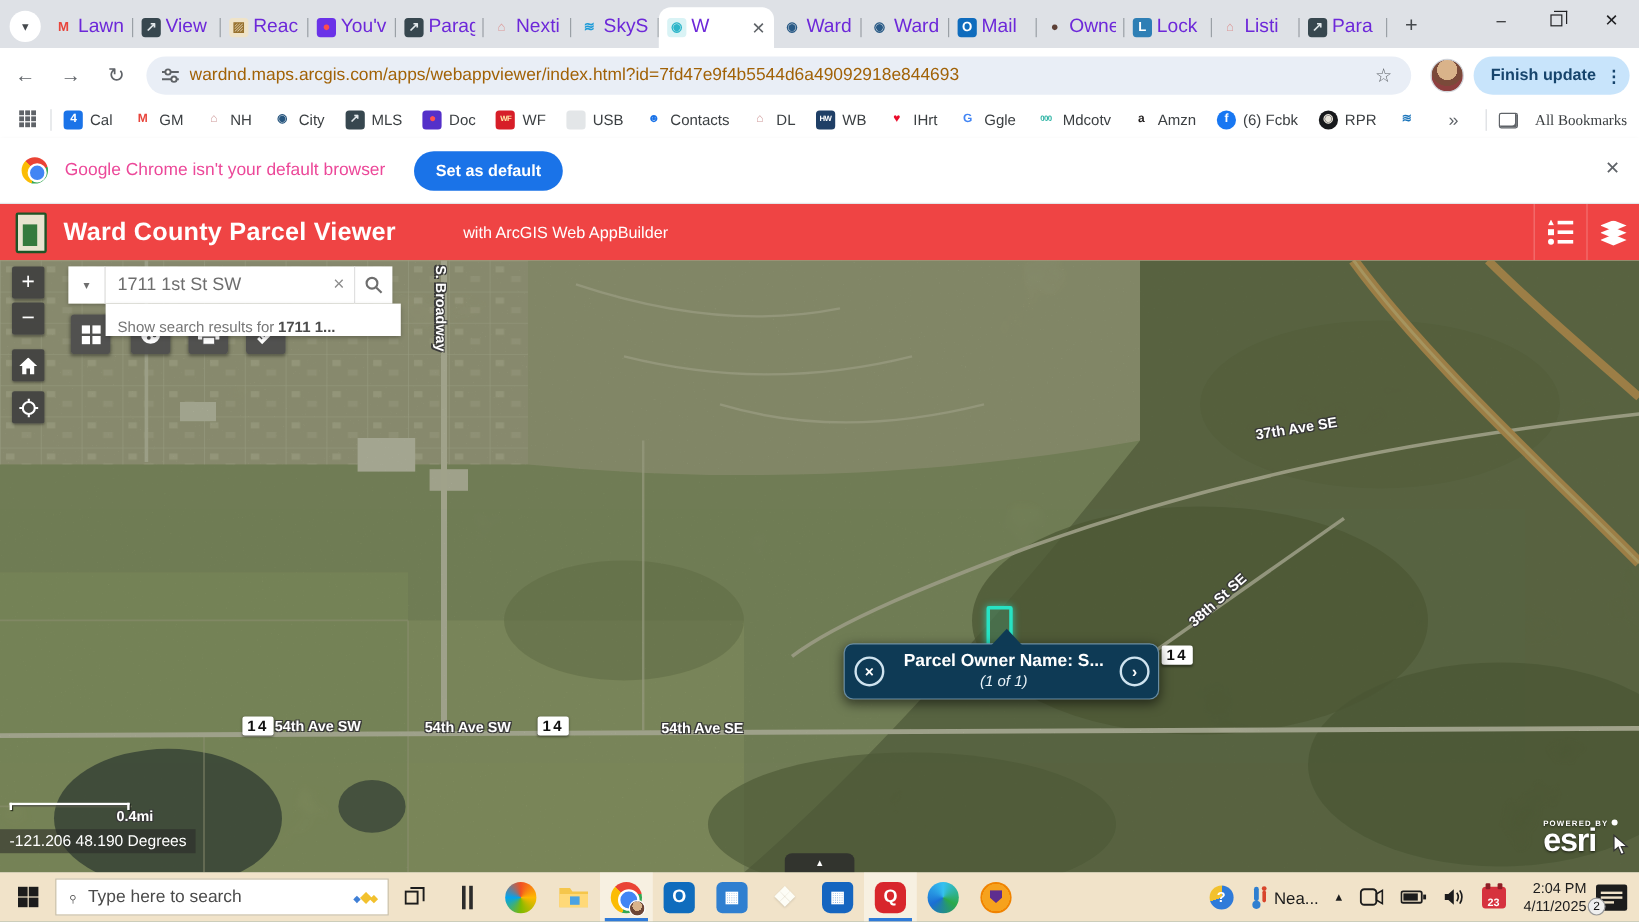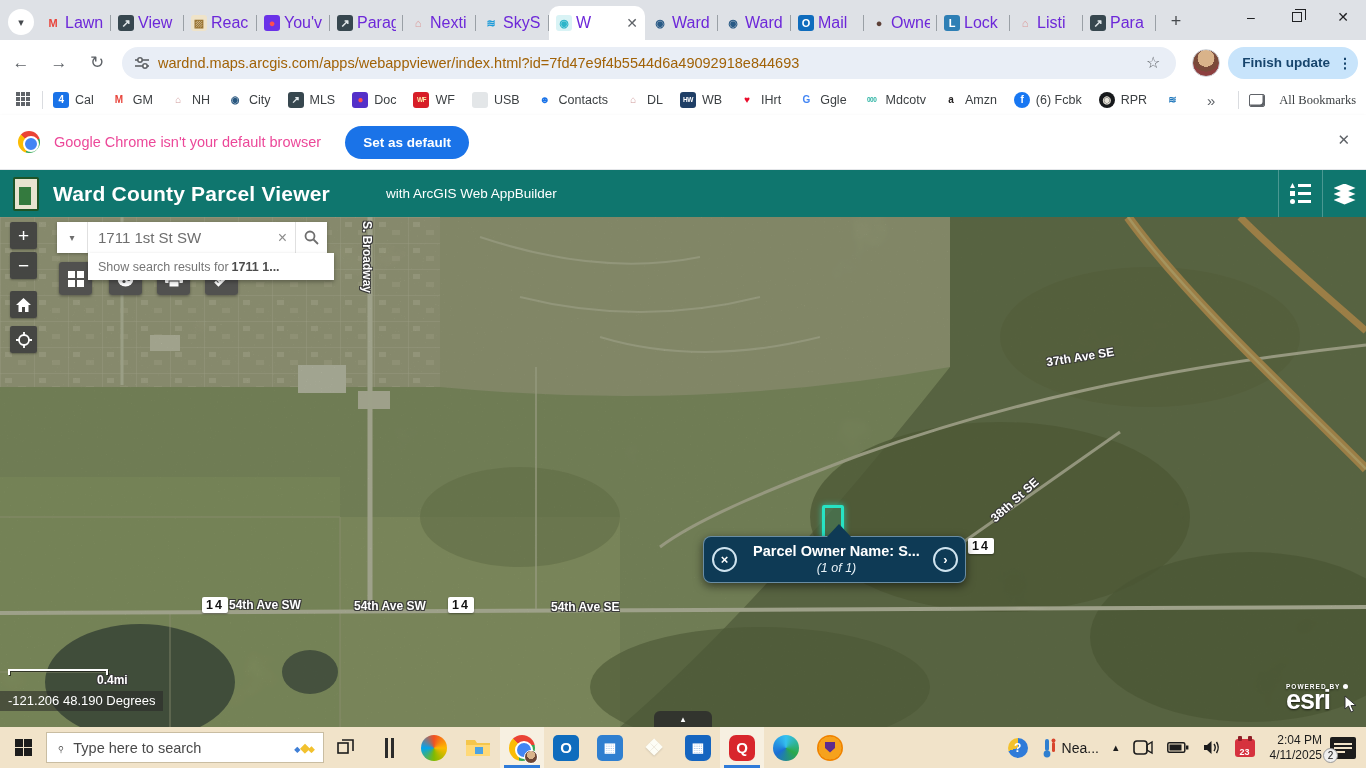--- a/index.html
+++ b/index.html
@@ -85,21 +85,21 @@
   .shield { position:absolute; background:#fff; color:#111; font-size:12.5px; font-weight:bold; padding:1px 4px; border-radius:2px; letter-spacing:2px; box-shadow:0 1px 2px rgba(0,0,0,.4); }
   .vertlabel { writing-mode:vertical-rl; }
 
   
   .searchbar { position:absolute; left:57px; top:5px; display:flex; height:31px; box-shadow:0 1px 3px rgba(0,0,0,.3); }
   .search-dd { width:31px; background:#fff; border-right:1px solid #e0e0e0; display:flex; align-items:center; justify-content:center; color:#6e6e6e; font-size:10px; }
   .search-input-wrap { width:207px; background:#fff; display:flex; align-items:center; }
   .search-input { border:none; outline:none; flex:1; font-size:15px; color:#6e6e6e; padding:0 4px 0 10px; font-family:"Liberation Sans",sans-serif; background:transparent; min-width:0; }
   .search-clear { color:#8c8c8c; font-size:16px; padding:0 8px; }
   .search-btn { width:32px; background:#fff; border-left:1px solid #e0e0e0; display:flex; align-items:center; justify-content:center; }
-  .suggestion { position:absolute; left:88px; top:36px; width:246px; height:27px; background:#fff; box-shadow:0 2px 4px rgba(0,0,0,.3); display:flex; align-items:center; padding:0 10px; font-size:12.5px; color:#767676; white-space:nowrap; overflow:hidden; z-index:6; }
+  .suggestion { position:absolute; left:88px; top:36px; width:246px; height:27px; background:#fff; box-shadow:0 2px 4px rgba(0,0,0,.3); display:flex; align-items:flex-end; padding:0 10px; font-size:12.5px; color:#767676; white-space:nowrap; overflow:hidden; z-index:6; }
   .suggestion b { color:#4c4c4c; margin-left:3px; }
 
   .mapbtn { position:absolute; width:27px; height:27px; background:rgba(64,64,64,.92); border-radius:2px; color:#fff; display:flex; align-items:center; justify-content:center; font-size:19px; box-shadow:0 1px 2px rgba(0,0,0,.3); }
   .widgetbtn { position:absolute; width:33px; height:33px; background:rgba(78,78,78,.95); border-radius:3px; display:flex; align-items:center; justify-content:center; box-shadow:0 1px 3px rgba(0,0,0,.4); z-index:5; }
 
   
   .parcel-highlight { position:absolute; left:822px; top:288px; width:22px; height:36px; border:3px solid #27e3c4; background:rgba(39,227,196,.15); border-radius:2px; box-shadow:0 0 6px rgba(39,227,196,.7); }
   .popup { position:absolute; left:703px; top:319px; width:263px; height:47px; background:#0e3a55; border:1px solid rgba(180,210,230,.55); border-radius:8px; box-shadow:0 3px 10px rgba(0,0,0,.55); z-index:7; }
   .popup::before { content:""; position:absolute; left:122px; top:-13px; border:13px solid transparent; border-bottom:14px solid #0e3a55; border-top:none; }
   .popup-title { position:absolute; left:40px; top:6px; width:185px; text-align:center; color:#fff; font-size:14.5px; font-weight:bold; white-space:nowrap; }
@@ -393,21 +393,21 @@
   </div>
 </div>
 
 <div class="notifbar">
   <div class="chrome-logo"></div>
   <span class="notif-text">Google Chrome isn't your default browser</span>
   <span class="set-default-btn">Set as default</span>
   <span class="notif-close">✕</span>
 </div>
 
-<div class="appheader" style="background: #0f766e;">
+<div class="appheader" style="background: #ef4444;">
   <div class="app-logo"></div>
   <span class="app-title">Ward County Parcel Viewer</span>
   <span class="app-sub">with ArcGIS Web AppBuilder</span>
   <div class="header-tools">
     <div class="header-tool">
       <span class="legend-glyph">
           <i class="t"></i>
           <i></i>
           <i class="c"></i>
         </span>

